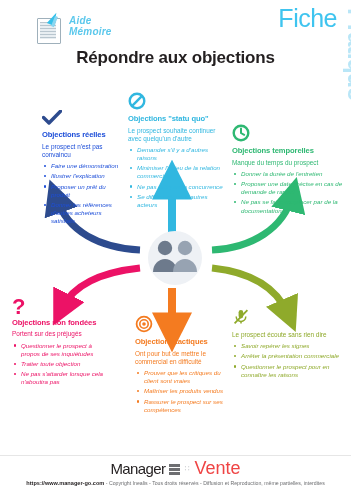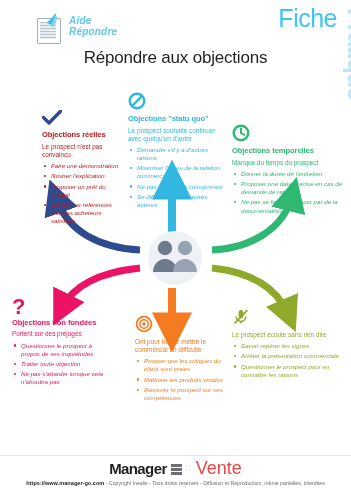--- a/index.html
+++ b/index.html
@@ -25,41 +25,41 @@
      transform:rotate(22deg);}
   .pen2{position:absolute;left:19px;top:4px;width:3px;height:11px;background:#8ad6f0;transform:rotate(22deg);}
   .logo-text{margin-left:5px;line-height:1.05;padding-top:4px;}
   .logo-text .l1,.logo-text .l2{font-style:italic;font-weight:bold;color:#5bc8ec;font-size:10px;letter-spacing:.2px;display:block;}
 
   .fiche{position:absolute;right:34px;top:4px;color:#3fc4ef;font-weight:normal;font-size:25px;letter-spacing:-.5px;}
   .pratique{position:absolute;right:2px;top:8px;color:#b9e6f7;font-weight:bold;font-size:25px;
      writing-mode:vertical-rl;letter-spacing:-1px;line-height:1;}
 
   .page-title{position:absolute;left:0;top:48px;width:351px;text-align:center;
-     font-size:17px;font-weight:normal;color:#231f20;letter-spacing:-.2px;}
+     font-size:17px;font-weight:bold;color:#231f20;letter-spacing:-.2px;}
 
   
   .center-hub{position:absolute;left:137px;top:230px;width:76px;height:56px;}
   .hub-people{position:absolute;left:0;top:0;width:76px;height:56px;}
 
   
   .arrows{position:absolute;left:0;top:0;width:351px;height:497px;pointer-events:none;}
 
   
   .block{position:absolute;}
   .bl-title{font-weight:bold;font-size:7.6px;letter-spacing:-.1px;margin:0 0 3px 0;line-height:1.15;}
   .bl-sub{font-size:6.4px;line-height:1.28;margin:0 0 3px 0;}
   ul.bl-list{margin:0;padding:0 0 0 8px;list-style:none;}
   ul.bl-list li{font-size:6.2px;font-style:italic;line-height:1.3;margin-bottom:2.2px;position:relative;padding-left:1px;}
   ul.bl-list li:before{content:"";position:absolute;left:-6px;top:2.6px;width:2.4px;height:2.4px;border-radius:50%;background:currentColor;}
 
   .ic{display:block;margin-bottom:5px;}
 
   
-  .c-blue{color:#b91c1c;}
+  .c-blue{color:#1d4ed8;}
   .c-cyan{color:#31b7e0;}
   .c-green{color:#2eb872;}
   .c-pink{color:#ec1266;}
   .c-orange{color:#f47b20;}
   .c-olive{color:#8faa2b;}
 
   
   #blk-reelles{left:42px;top:110px;width:82px;}
   #blk-statuquo{left:128px;top:92px;width:100px;}
   #blk-temporelles{left:232px;top:124px;width:112px;}
@@ -69,21 +69,21 @@
 
   
   .icon-check svg,.icon-ban svg,.icon-clock svg,.icon-target svg,.icon-mute svg{display:block;}
   .qmark{font-size:22px;font-weight:bold;line-height:.85;margin:0 0 2px 0;}
 
   
   .footer{position:absolute;left:0;bottom:0;width:351px;height:42px;background:#ffffff;}
   .footer-sep{position:absolute;left:0;top:0;width:351px;height:1px;background:#e6e6e6;}
   .brand{position:absolute;left:0;top:3px;width:351px;text-align:center;
      display:flex;justify-content:center;align-items:center;gap:4px;}
-  .brand .mg{font-weight:bold;font-size:15px;color:#231f20;letter-spacing:-.6px;}
+  .brand .mg{font-weight:normal;font-size:15px;color:#231f20;letter-spacing:-.6px;}
   .brand .mg-mark{display:inline-block;width:11px;height:12px;background:#6d6e71;
      background-image:repeating-linear-gradient(to bottom,#fff 0 1px,transparent 1px 4px);vertical-align:-1px;}
   .brand .dots{font-size:8px;color:#bcbec0;letter-spacing:1px;}
   .brand .vente{font-size:18px;color:#ef4444;}
   .footer-line{position:absolute;left:0;top:25px;width:351px;text-align:center;font-size:5.2px;color:#6d6e71;}
   .footer-line b{color:#231f20;font-size:5.6px;}
   .footer-bar{position:absolute;left:0;bottom:0;width:351px;height:3px;background:#ffffff;}
 </style>
 </head>
 <body>
@@ -95,21 +95,21 @@
     <div class="logo-wrap">
       <div class="logo-icon">
         <div class="book-body"></div>
         <div class="book-page"></div>
         <div class="book-lines"></div>
         <div class="pen"></div>
         <div class="pen2"></div>
       </div>
       <div class="logo-text">
         <span class="l1">Aide</span>
-        <span class="l2">Répondre</span>
+        <span class="l2">Mémoire</span>
       </div>
     </div>
 
     <div class="fiche">Fiche</div>
     <div class="pratique">Pratique</div>
   </div>
 
   <div class="page-title">Répondre aux objections</div>
 
   <svg class="arrows" viewBox="0 0 351 497">
@@ -218,20 +218,21 @@
   </div>
 
   <div class="block c-orange" id="blk-tactiques">
     <span class="ic icon-target">
       <svg width="18" height="18" viewBox="0 0 18 18">
           <circle cx="9" cy="9" r="7.4" stroke="#f47b20" stroke-width="1.8" fill="none"></circle>
           <circle cx="9" cy="9" r="4.2" stroke="#f47b20" stroke-width="1.6" fill="none"></circle>
           <circle cx="9" cy="9" r="1.8" fill="#f47b20"></circle>
         </svg>
     </span>
+    <p class="bl-title">Objections tactiques</p>
     <p class="bl-sub">Ont pour but de mettre le commercial en difficulté</p>
     <ul class="bl-list">
       <li>Prouver que les critiques du client sont vraies</li>
       <li>Maîtriser les produits vendus</li>
       <li>Rassurer le prospect sur ses compétences</li>
     </ul>
   </div>
 
   <div class="block c-olive" id="blk-muettes">
     <span class="ic icon-mute">

